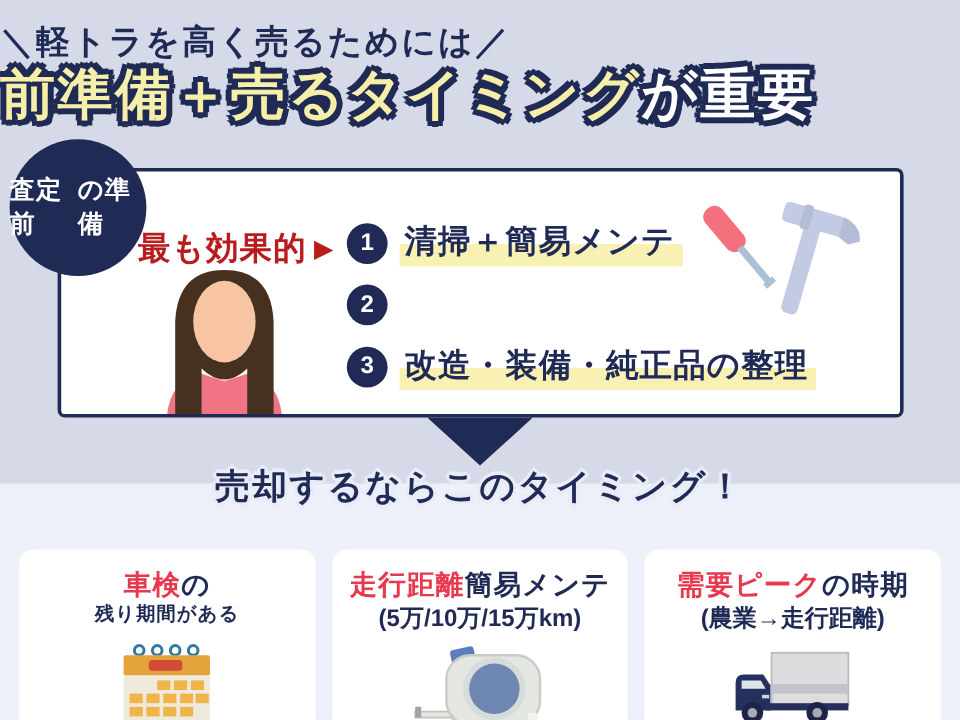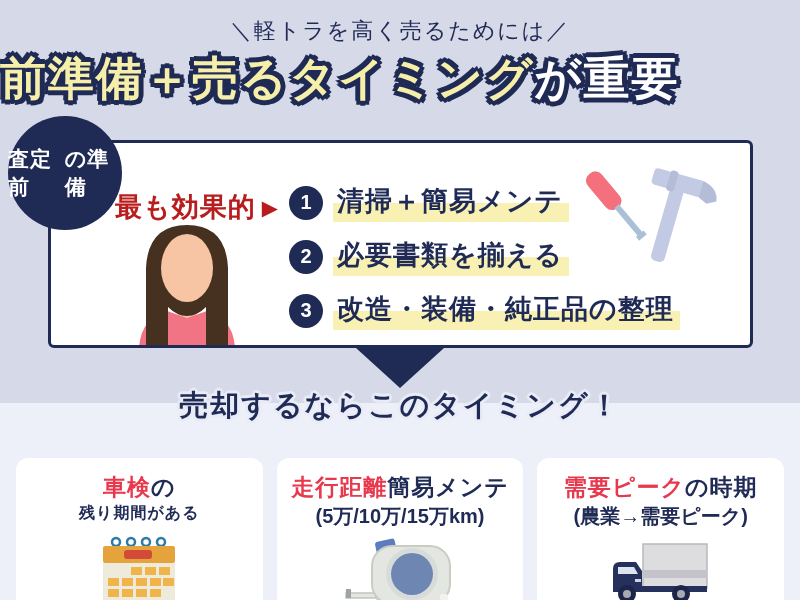--- a/index.html
+++ b/index.html
@@ -9,21 +9,21 @@
     position:relative; width:800px; height:600px;
     background:#D6DAE8; overflow:hidden;
   }
   .bg-bottom {
     position:absolute; left:0; top:403px; width:800px; height:197px;
     background:#EDF0F8;
   }
   
   .tagline {
     position:absolute; top:16px; left:0; width:800px;
-    text-align:center; font-size:22px; font-weight:normal;
+    font-size:28px; font-weight:bold;
     color:#1F2A55; letter-spacing:2px;
   }
   .title {
     position:absolute; top:48px; left:0; width:656px;
     text-align:center; font-size:46px; font-weight:900; letter-spacing:2px;
     white-space:nowrap;
   }
   .title span { display:inline-block; }
   .outline-navy {
     text-shadow:
@@ -124,21 +124,20 @@
       <span class="effective-arrow">▶</span>
     </div>
 
     <div class="prep-items">
       <div class="prep-item">
         <div class="num-circle">1</div>
         <div class="prep-text">清掃＋簡易メンテ</div>
       </div>
       <div class="prep-item">
         <div class="num-circle">2</div>
-        <div class="prep-text">必要書類を揃える</div>
       </div>
       <div class="prep-item">
         <div class="num-circle">3</div>
         <div class="prep-text">改造・装備・純正品の整理</div>
       </div>
     </div>
 
     <svg class="woman" width="155" height="128" viewBox="0 0 155 128">
       <rect x="69" y="72" width="18" height="26" fill="#F7C5A3"></rect>
       <path d="M30 128 Q32 98 58 91 L78 98 L98 91 Q124 98 126 128 Z" fill="#F07484"></path>
@@ -223,21 +222,21 @@
           <rect x="98" y="56" width="8" height="7" rx="2" fill="#F2F3F0"></rect>
         </svg>
       </div>
     </div>
 
     <div class="card">
       <div class="card-title">
         <div class="card-line1">
           <span class="red">需要ピーク</span><span>の時期</span>
         </div>
-        <div class="card-line2-small">(農業→需要ピーク)</div>
+        <div class="card-line2-small">(農業→走行距離)</div>
       </div>
       <div class="card-icon">
         <svg width="104" height="64" viewBox="0 0 104 64">
           <rect x="34" y="3" width="64" height="44" fill="#DDDDDF" stroke="#B9B9BE" stroke-width="1.5"></rect>
           <rect x="34" y="29" width="64" height="8" fill="#C3C3C9"></rect>
           <rect x="30" y="45" width="68" height="6" fill="#26305C"></rect>
           <path d="M4 51 L4 28 Q4 21 11 21 L27 21 L33 30 L33 51 Z" fill="#26305C"></path>
           <path d="M9 26 L25 26 L29 33 L9 33 Z" fill="#DCE4EE"></path>
           <rect x="26" y="38" width="6" height="3" fill="#C9D3E2"></rect>
           <circle cx="18" cy="53" r="9" fill="#1C244A"></circle>

